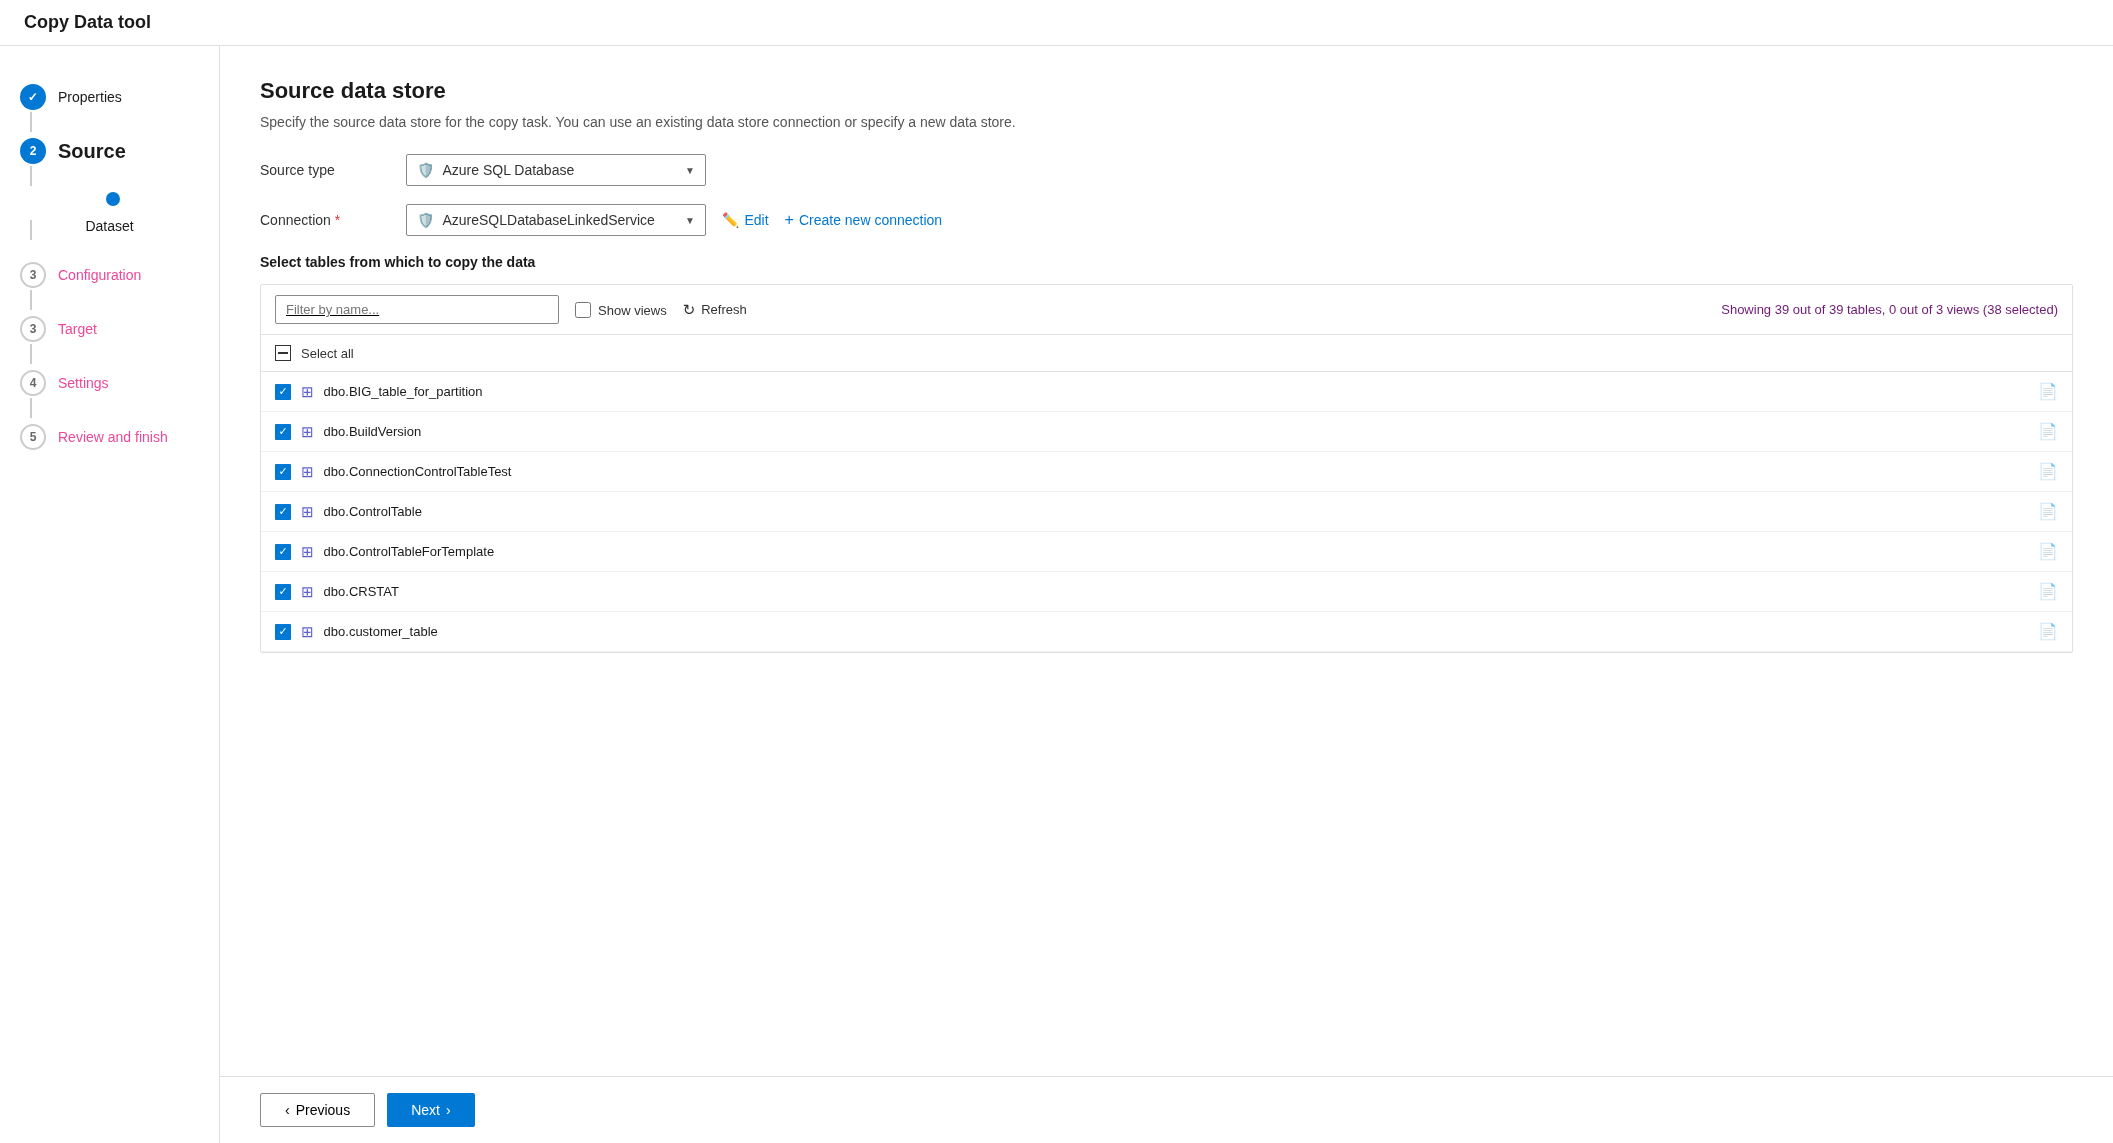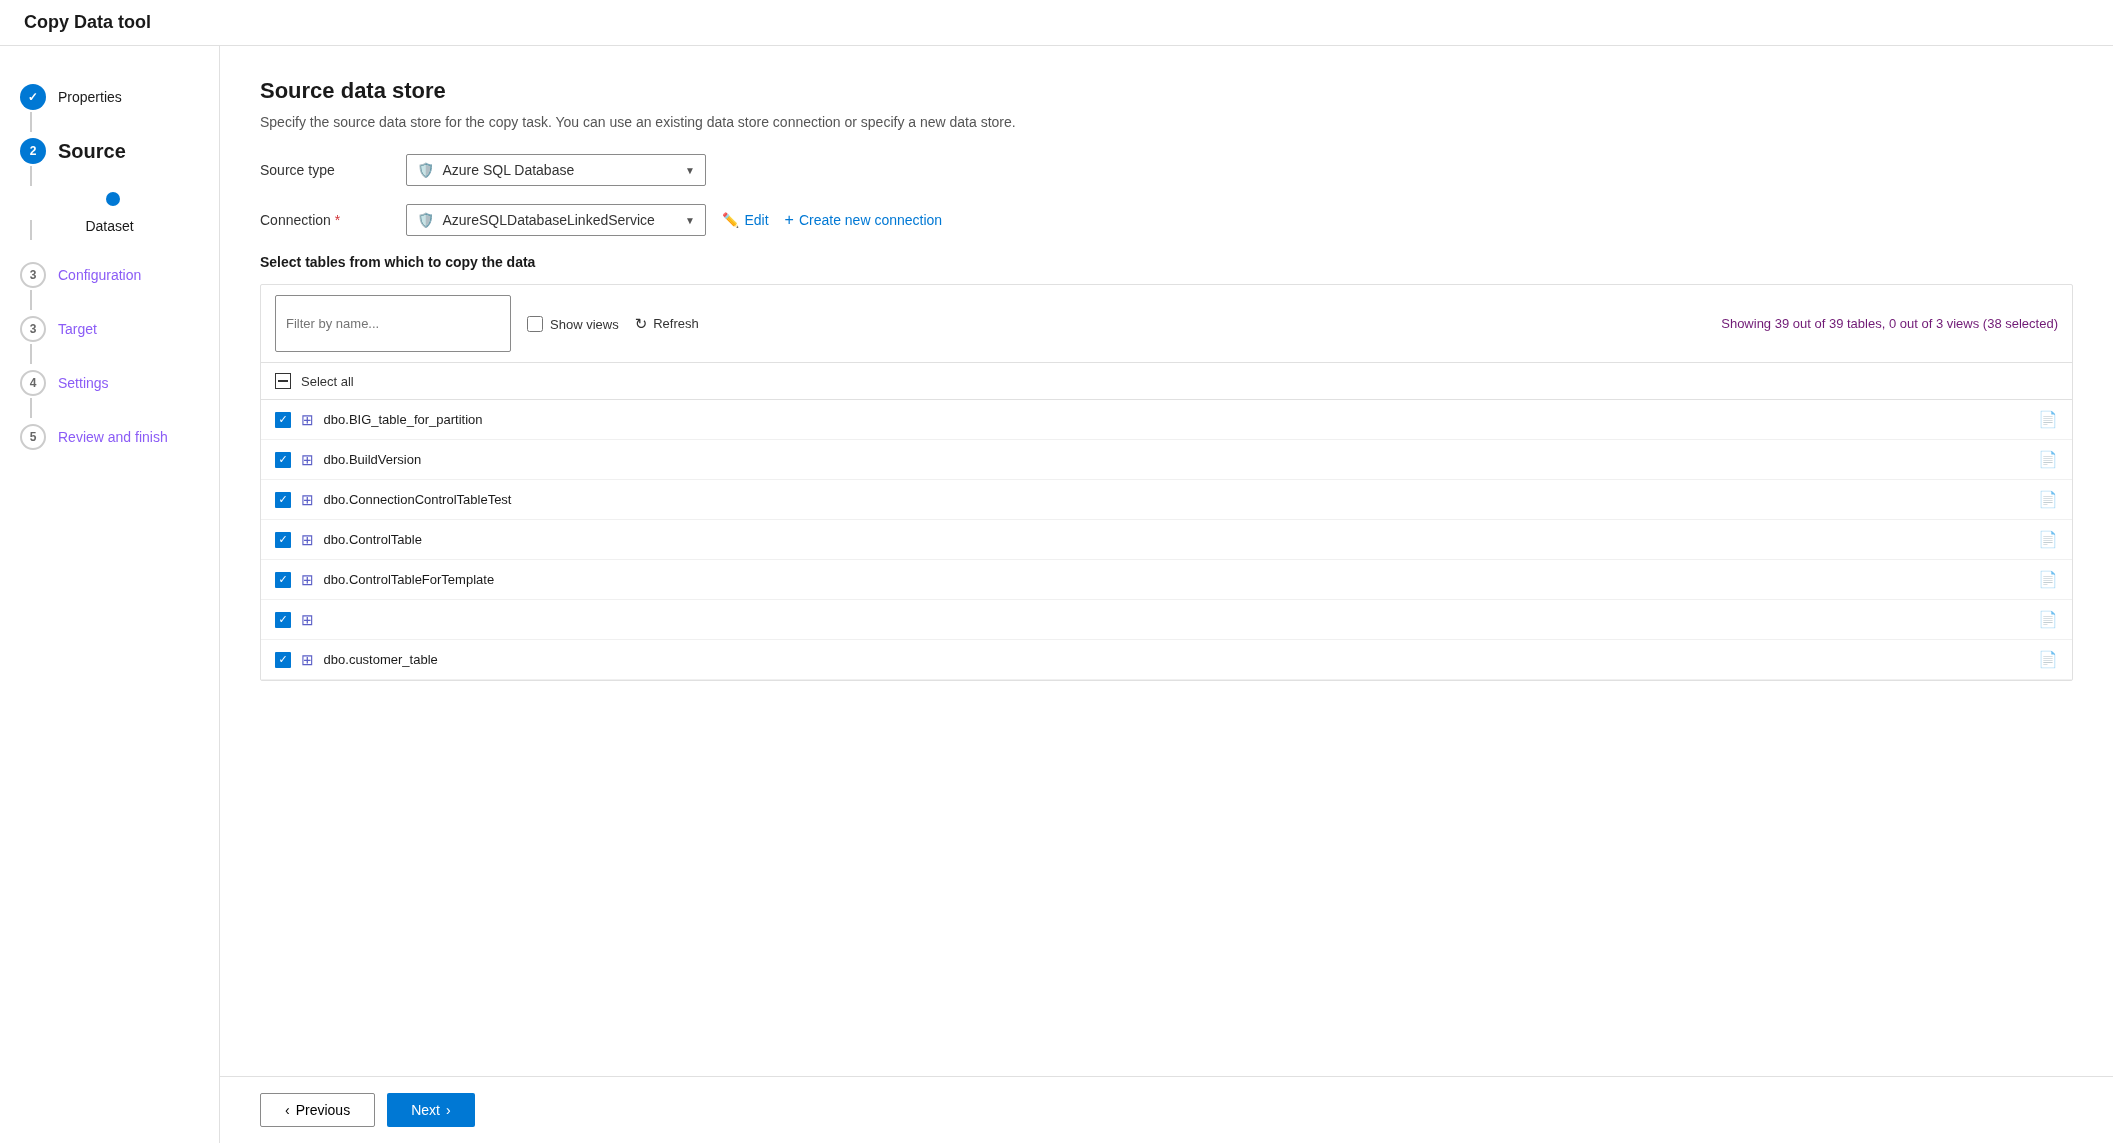--- a/index.html
+++ b/index.html
@@ -80,21 +80,21 @@
       font-size: 14px;
       color: #1a1a1a;
     }
 
     .step-label.active {
       font-weight: 700;
       font-size: 20px;
     }
 
     .step-label.inactive {
-      color: #8b5cf6;
+      color: #ec4899;
     }
 
     
     .content-area {
       flex: 1;
       padding: 32px 40px;
       overflow-y: auto;
     }
 
     .page-title {
@@ -178,25 +178,26 @@
 
     .table-toolbar {
       display: flex;
       align-items: center;
       padding: 10px 14px;
       gap: 16px;
       border-bottom: 1px solid #e0e0e0;
     }
 
     .filter-input {
-      width: 236px;
-      padding: 20px 10px;
+      width: 284px;
+      padding: 6px 10px;
       border: 1px solid #8a8a8a;
       border-radius: 2px;
       font-size: 13px;
+      text-decoration: underline;
     }
 
     .show-views-checkbox {
       display: flex;
       align-items: flex-end;
       gap: 7px;
       font-size: 13px;
       color: #333;
       cursor: pointer;
     }
@@ -473,20 +474,21 @@
               </div>
               <div class="table-row">
                 <div class="checked-blue"></div>
                 <span class="table-icon">⊞</span>
                 <span class="table-name">dbo.ControlTableForTemplate</span>
                 <span class="doc-icon" style="color: rgb(0, 120, 212);">📄</span>
               </div>
               <div class="table-row">
                 <div class="checked-blue"></div>
                 <span class="table-icon">⊞</span>
+                <span class="table-name">dbo.CRSTAT</span>
                 <span class="doc-icon" style="color: rgb(0, 120, 212);">📄</span>
               </div>
               <div class="table-row">
                 <div class="checked-blue"></div>
                 <span class="table-icon">⊞</span>
                 <span class="table-name">dbo.customer_table</span>
                 <span class="doc-icon" style="color: rgb(0, 120, 212);">📄</span>
               </div>
             </div>
 

